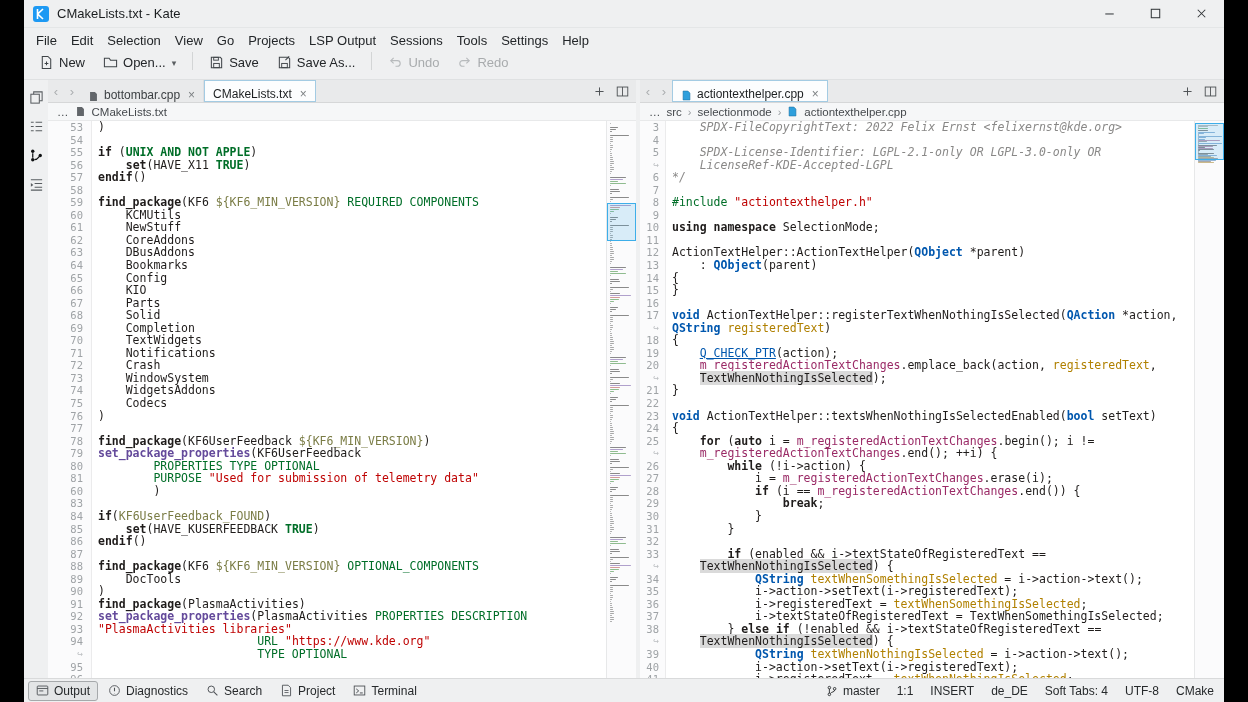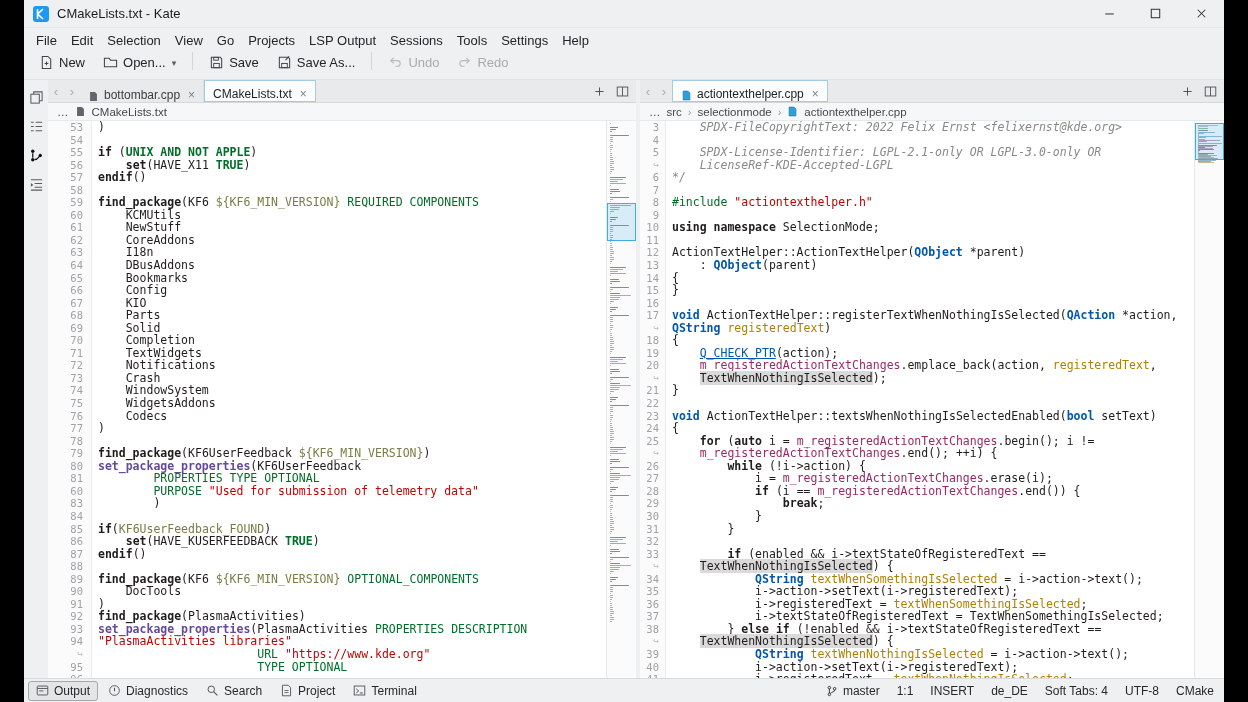--- a/index.html
+++ b/index.html
@@ -349,21 +349,20 @@
             <div class="ln"><span class="tk-d">)</span></div>
             <div class="ln"><span class="tk-d"></span></div>
             <div class="ln"><span class="tk-k">if</span><span class="tk-d"> (</span><span class="tk-gb">UNIX AND NOT APPLE</span><span class="tk-d">)</span></div>
             <div class="ln"><span class="tk-d">    </span><span class="tk-k">set</span><span class="tk-d">(</span><span class="tk-d">HAVE_X11 </span><span class="tk-gb">TRUE</span><span class="tk-d">)</span></div>
             <div class="ln"><span class="tk-k">endif</span><span class="tk-d">()</span></div>
             <div class="ln"><span class="tk-d"></span></div>
             <div class="ln"><span class="tk-k">find_package</span><span class="tk-d">(</span><span class="tk-d">KF6 </span><span class="tk-v">${KF6_MIN_VERSION}</span><span class="tk-d"> </span><span class="tk-g">REQUIRED COMPONENTS</span></div>
             <div class="ln"><span class="tk-d">    KCMUtils</span></div>
             <div class="ln"><span class="tk-d">    NewStuff</span></div>
             <div class="ln"><span class="tk-d">    CoreAddons</span></div>
-            <div class="ln"><span class="tk-d">    I18n</span></div>
             <div class="ln"><span class="tk-d">    DBusAddons</span></div>
             <div class="ln"><span class="tk-d">    Bookmarks</span></div>
             <div class="ln"><span class="tk-d">    Config</span></div>
             <div class="ln"><span class="tk-d">    KIO</span></div>
             <div class="ln"><span class="tk-d">    Parts</span></div>
             <div class="ln"><span class="tk-d">    Solid</span></div>
             <div class="ln"><span class="tk-d">    Completion</span></div>
             <div class="ln"><span class="tk-d">    TextWidgets</span></div>
             <div class="ln"><span class="tk-d">    Notifications</span></div>
             <div class="ln"><span class="tk-d">    Crash</span></div>

